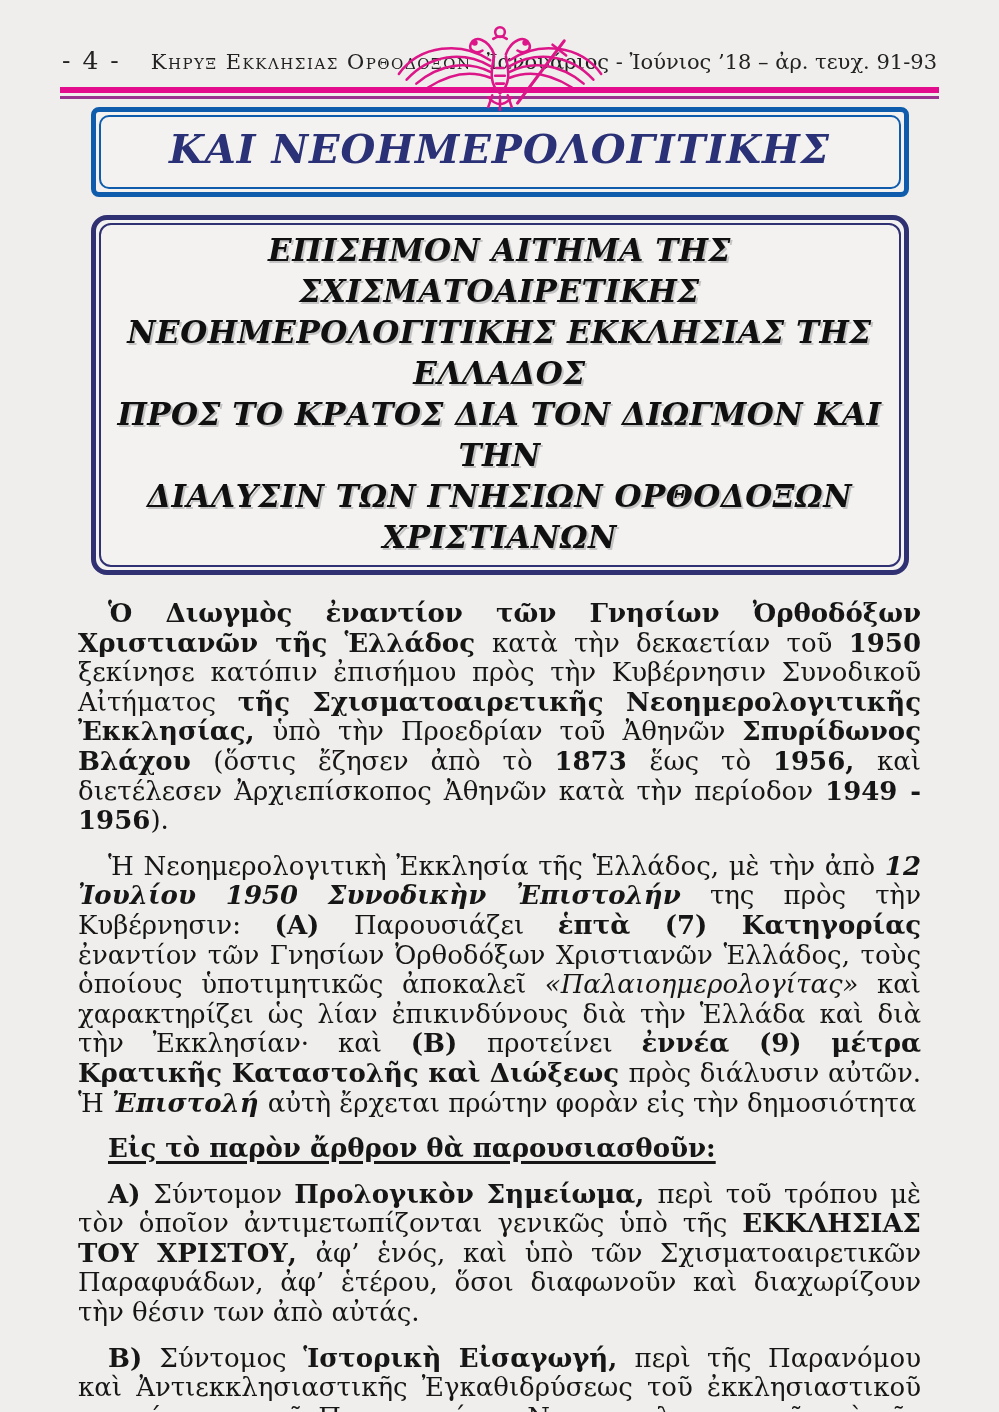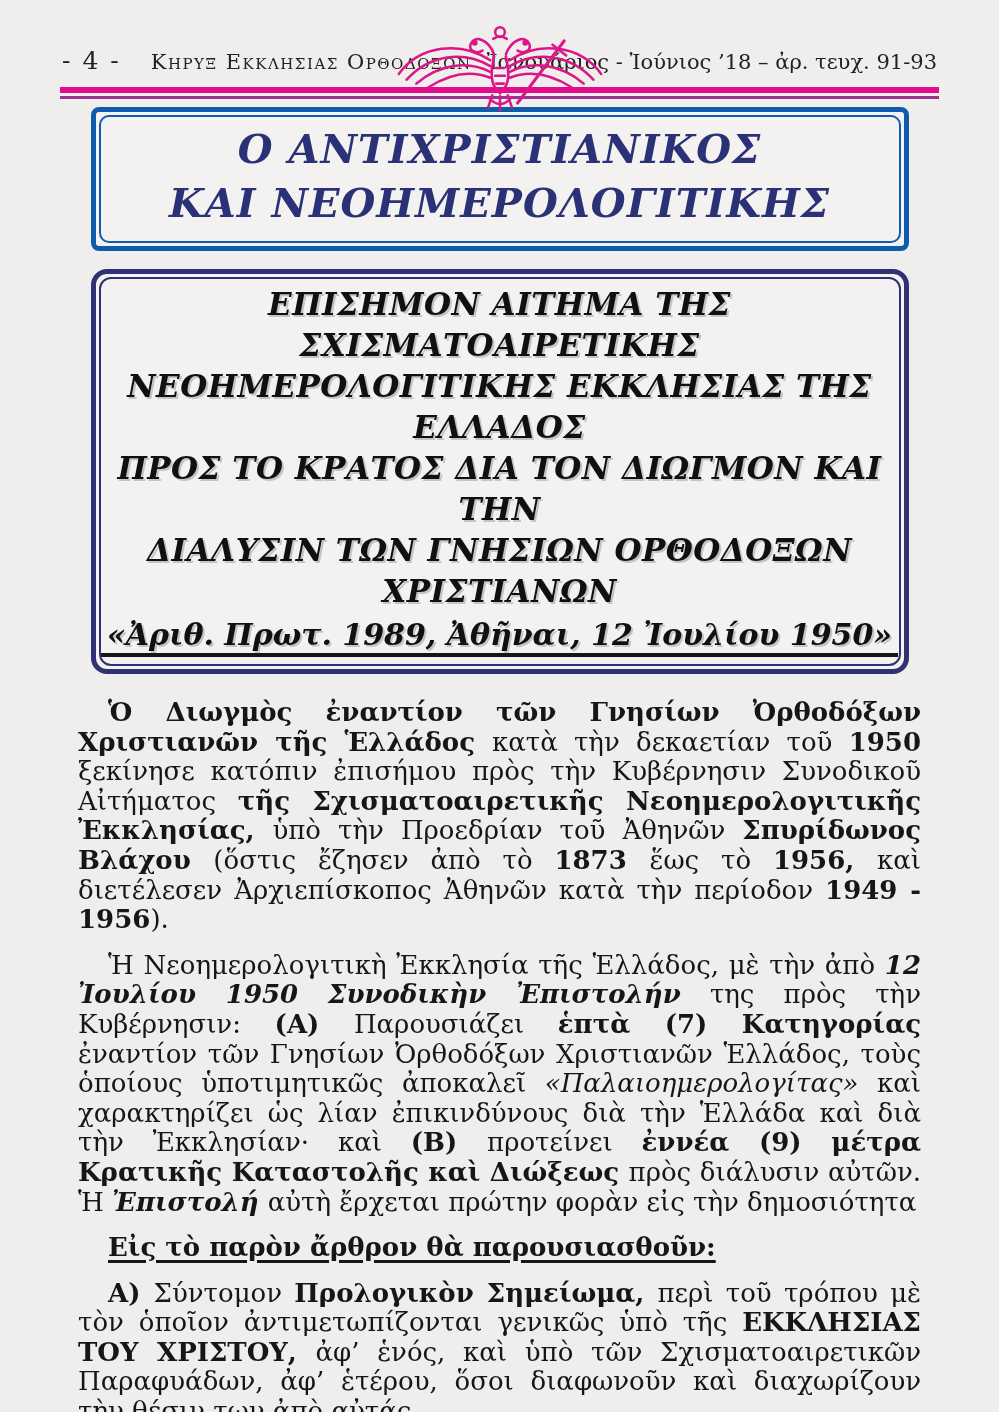--- a/index.html
+++ b/index.html
@@ -117,33 +117,29 @@
     <path d="M98,74 Q110,88 122,74" stroke="#dc1688"></path>
     <path d="M102,72 L98,84 M110,73 L110,87 M118,72 L122,84" stroke="#dc1688"></path>
 
     <path d="M128,80 L176,16" stroke-width="3.2" stroke="#dc1688"></path>
     <path d="M164,20 L178,31" stroke="#dc1688"></path>
   </g>
 </svg>
 
 <div class="frame title-frame">
   <div class="inner-line"></div>
-  <div class="title-line">Ο  ΑΝΤΙΧΡΙΣΤΙΑΝΙΚΟΣ</div>
   <div class="title-line">ΚΑΙ  ΝΕΟΗΜΕΡΟΛΟΓΙΤΙΚΗΣ</div>
 </div>
 
 <div class="frame subtitle-frame">
   <div class="inner-line"></div>
   <div class="subtitle-line">ΕΠΙΣΗΜΟΝ ΑΙΤΗΜΑ ΤΗΣ ΣΧΙΣΜΑΤΟΑΙΡΕΤΙΚΗΣ</div>
   <div class="subtitle-line">ΝΕΟΗΜΕΡΟΛΟΓΙΤΙΚΗΣ  ΕΚΚΛΗΣΙΑΣ ΤΗΣ ΕΛΛΑΔΟΣ</div>
   <div class="subtitle-line">ΠΡΟΣ ΤΟ ΚΡΑΤΟΣ ΔΙΑ ΤΟΝ ΔΙΩΓΜΟΝ ΚΑΙ ΤΗΝ</div>
   <div class="subtitle-line">ΔΙΑΛΥΣΙΝ ΤΩΝ ΓΝΗΣΙΩΝ ΟΡΘΟΔΟΞΩΝ ΧΡΙΣΤΙΑΝΩΝ</div>
-  <div>
-    <span class="reference-line">«Ἀριθ. Πρωτ. 1989, Ἀθῆναι, 12 Ἰουλίου 1950»</span>
-  </div>
 </div>
 
 <div class="article">
     <p class="para"><span class="b">Ὁ Διωγμὸς ἐναντίον τῶν Γνησίων Ὀρθοδόξων Χριστιανῶν τῆς Ἑλλάδος </span><span>κατὰ τὴν δεκαετίαν τοῦ </span><span class="b">1950 </span><span>ξεκίνησε κατόπιν ἐπισήμου πρὸς τὴν Κυβέρνησιν Συνοδικοῦ Αἰτήματος </span><span class="b">τῆς Σχισματοαιρετικῆς Νεοημερολογιτικῆς Ἐκκλησίας, </span><span>ὑπὸ τὴν Προεδρίαν τοῦ Ἀθηνῶν </span><span class="b">Σπυρίδωνος Βλάχου </span><span>(ὅστις ἔζησεν ἀπὸ τὸ </span><span class="b">1873 </span><span>ἕως τὸ </span><span class="b">1956, </span><span>καὶ διετέλεσεν Ἀρχιεπίσκοπος Ἀθηνῶν κατὰ τὴν περίοδον </span><span class="b">1949 - 1956</span><span>).</span></p>
     <p class="para"><span>Ἡ Νεοημερολογιτικὴ Ἐκκλησία τῆς Ἑλλάδος, μὲ τὴν ἀπὸ </span><span class="b i">12 Ἰουλίου 1950 Συνοδικὴν Ἐπιστολήν</span><span> της πρὸς τὴν Κυβέρνησιν: </span><span class="b">(Α) </span><span>Παρουσιάζει </span><span class="b">ἑπτὰ (7) Κατηγορίας </span><span>ἐναντίον τῶν Γνησίων Ὀρθοδόξων Χριστιανῶν Ἑλλάδος, τοὺς ὁποίους ὑποτιμητικῶς ἀποκαλεῖ </span><span class="i">«Παλαιοημερολογίτας» </span><span>καὶ χαρακτηρίζει ὡς λίαν ἐπικινδύνους διὰ τὴν Ἑλλάδα καὶ διὰ τὴν Ἐκκλησίαν· καὶ </span><span class="b">(Β) </span><span>προτείνει </span><span class="b">ἐννέα (9) μέτρα Κρατικῆς Καταστολῆς καὶ Διώξεως </span><span>πρὸς διάλυσιν αὐτῶν. Ἡ </span><span class="b i">Ἐπιστολή </span><span>αὐτὴ ἔρχεται πρώτην φορὰν εἰς τὴν δημοσιότητα</span></p>
     <p class="para"><span class="b u">Εἰς τὸ παρὸν ἄρθρον θὰ παρουσιασθοῦν:</span></p>
     <p class="para"><span class="b">Α) </span><span>Σύντομον </span><span class="b">Προλογικὸν Σημείωμα, </span><span>περὶ τοῦ τρόπου μὲ τὸν ὁποῖον ἀντιμετωπίζονται γενικῶς ὑπὸ τῆς </span><span class="b">ΕΚΚΛΗΣΙΑΣ ΤΟΥ ΧΡΙΣΤΟΥ, </span><span>ἀφ’ ἑνός, καὶ ὑπὸ τῶν Σχισματοαιρετικῶν Παραφυάδων, ἀφ’ ἑτέρου, ὅσοι διαφωνοῦν καὶ διαχωρίζουν τὴν θέσιν των ἀπὸ αὐτάς.</span></p>
     <p class="para"><span class="b">Β) </span><span>Σύντομος </span><span class="b">Ἱστορικὴ Εἰσαγωγή, </span><span>περὶ τῆς Παρανόμου καὶ Ἀντιεκκλησιαστικῆς Ἐγκαθιδρύσεως τοῦ ἐκκλησιαστικοῦ μορφώματος τοῦ Παπογεννήτου Νεοημερολογιτισμοῦ καὶ τῆς Παναιρέσεως τοῦ Ἀντιχρίστου καὶ Ἀθέου Οἰκουμενισμοῦ εἰς τὴν Ἑλλάδα.</span></p>
   </div>
 

